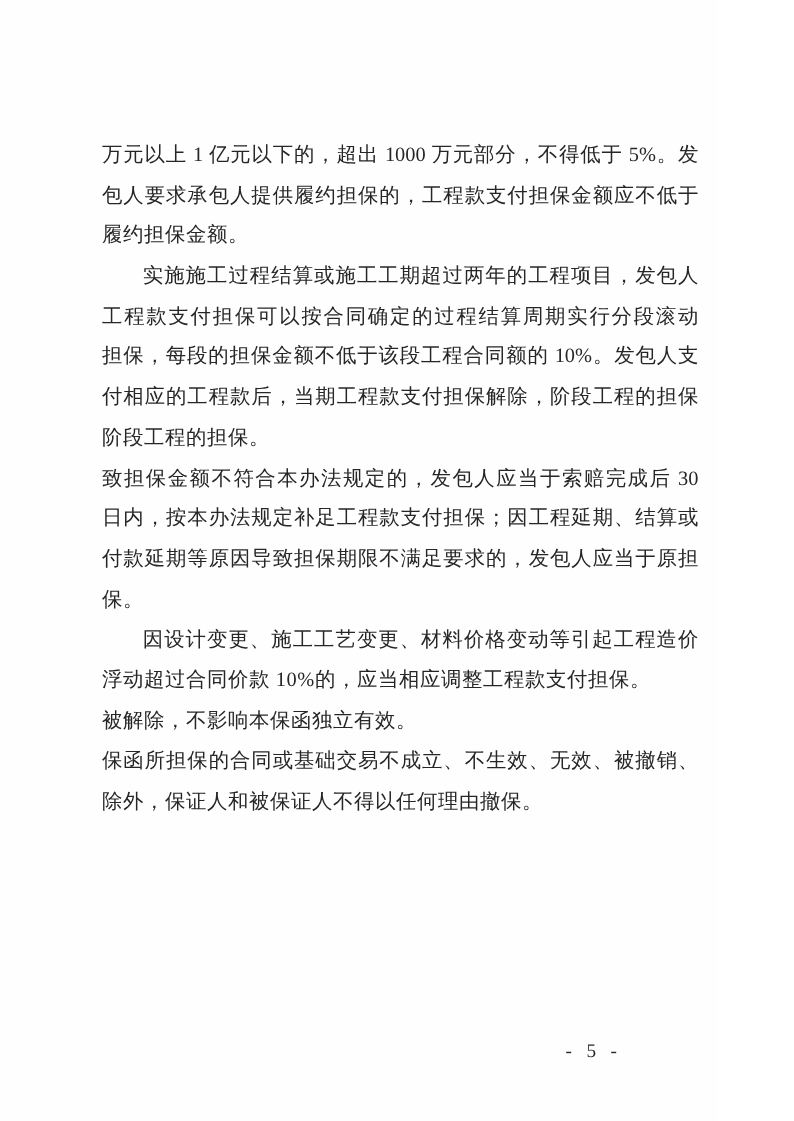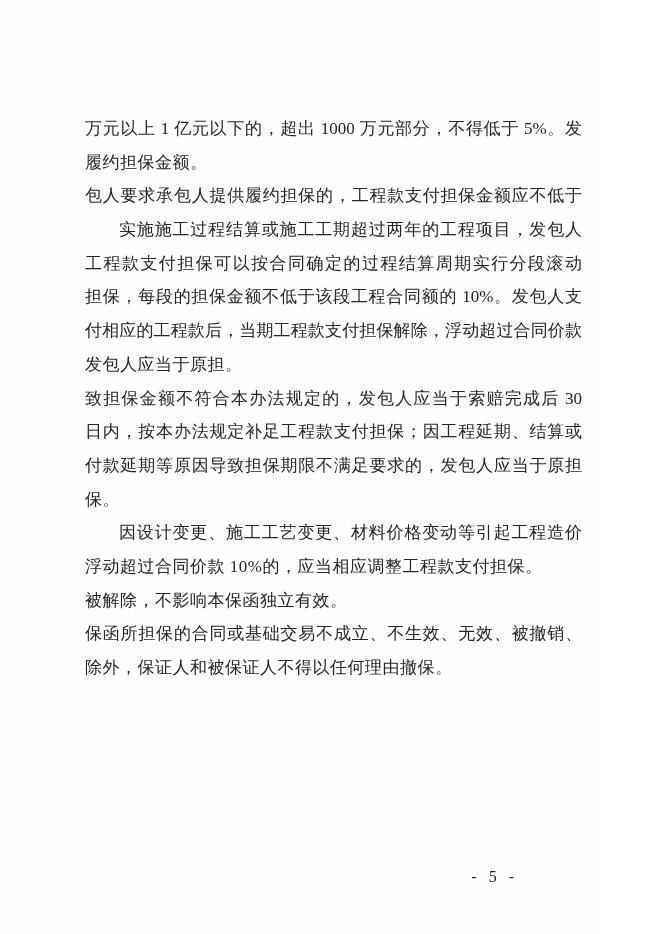--- a/index.html
+++ b/index.html
@@ -56,29 +56,29 @@
     color: #262626;
   }
 </style>
 </head>
 <body>
 
 <div class="page">
   <div class="text-block" id="text-block">
       <div class="paragraph">
         <div class="line fill">万元以上 1 亿元以下的，超出 1000 万元部分，不得低于 5%。发</div>
+        <div class="line fill">包人要求承包人提供履约担保的，工程款支付担保金额应不低于</div>
         <div class="line">履约担保金额。</div>
-        <div class="line fill">包人要求承包人提供履约担保的，工程款支付担保金额应不低于</div>
       </div>
       <div class="paragraph">
         <div class="line fill indent">实施施工过程结算或施工工期超过两年的工程项目，发包人</div>
         <div class="line fill">工程款支付担保可以按合同确定的过程结算周期实行分段滚动</div>
         <div class="line fill">担保，每段的担保金额不低于该段工程合同额的 10%。发包人支</div>
-        <div class="line fill">付相应的工程款后，当期工程款支付担保解除，浮动超过合同价款</div>
-        <div class="line">发包人应当于原担。</div>
+        <div class="line fill">付相应的工程款后，当期工程款支付担保解除，阶段工程的担保</div>
+        <div class="line">阶段工程的担保。</div>
       </div>
       <div class="paragraph">
         <div class="line fill">致担保金额不符合本办法规定的，发包人应当于索赔完成后 30</div>
         <div class="line fill">日内，按本办法规定补足工程款支付担保；因工程延期、结算或</div>
         <div class="line fill">付款延期等原因导致担保期限不满足要求的，发包人应当于原担</div>
         <div class="line">保。</div>
       </div>
       <div class="paragraph">
         <div class="line fill indent">因设计变更、施工工艺变更、材料价格变动等引起工程造价</div>
         <div class="line">浮动超过合同价款 10%的，应当相应调整工程款支付担保。</div>

